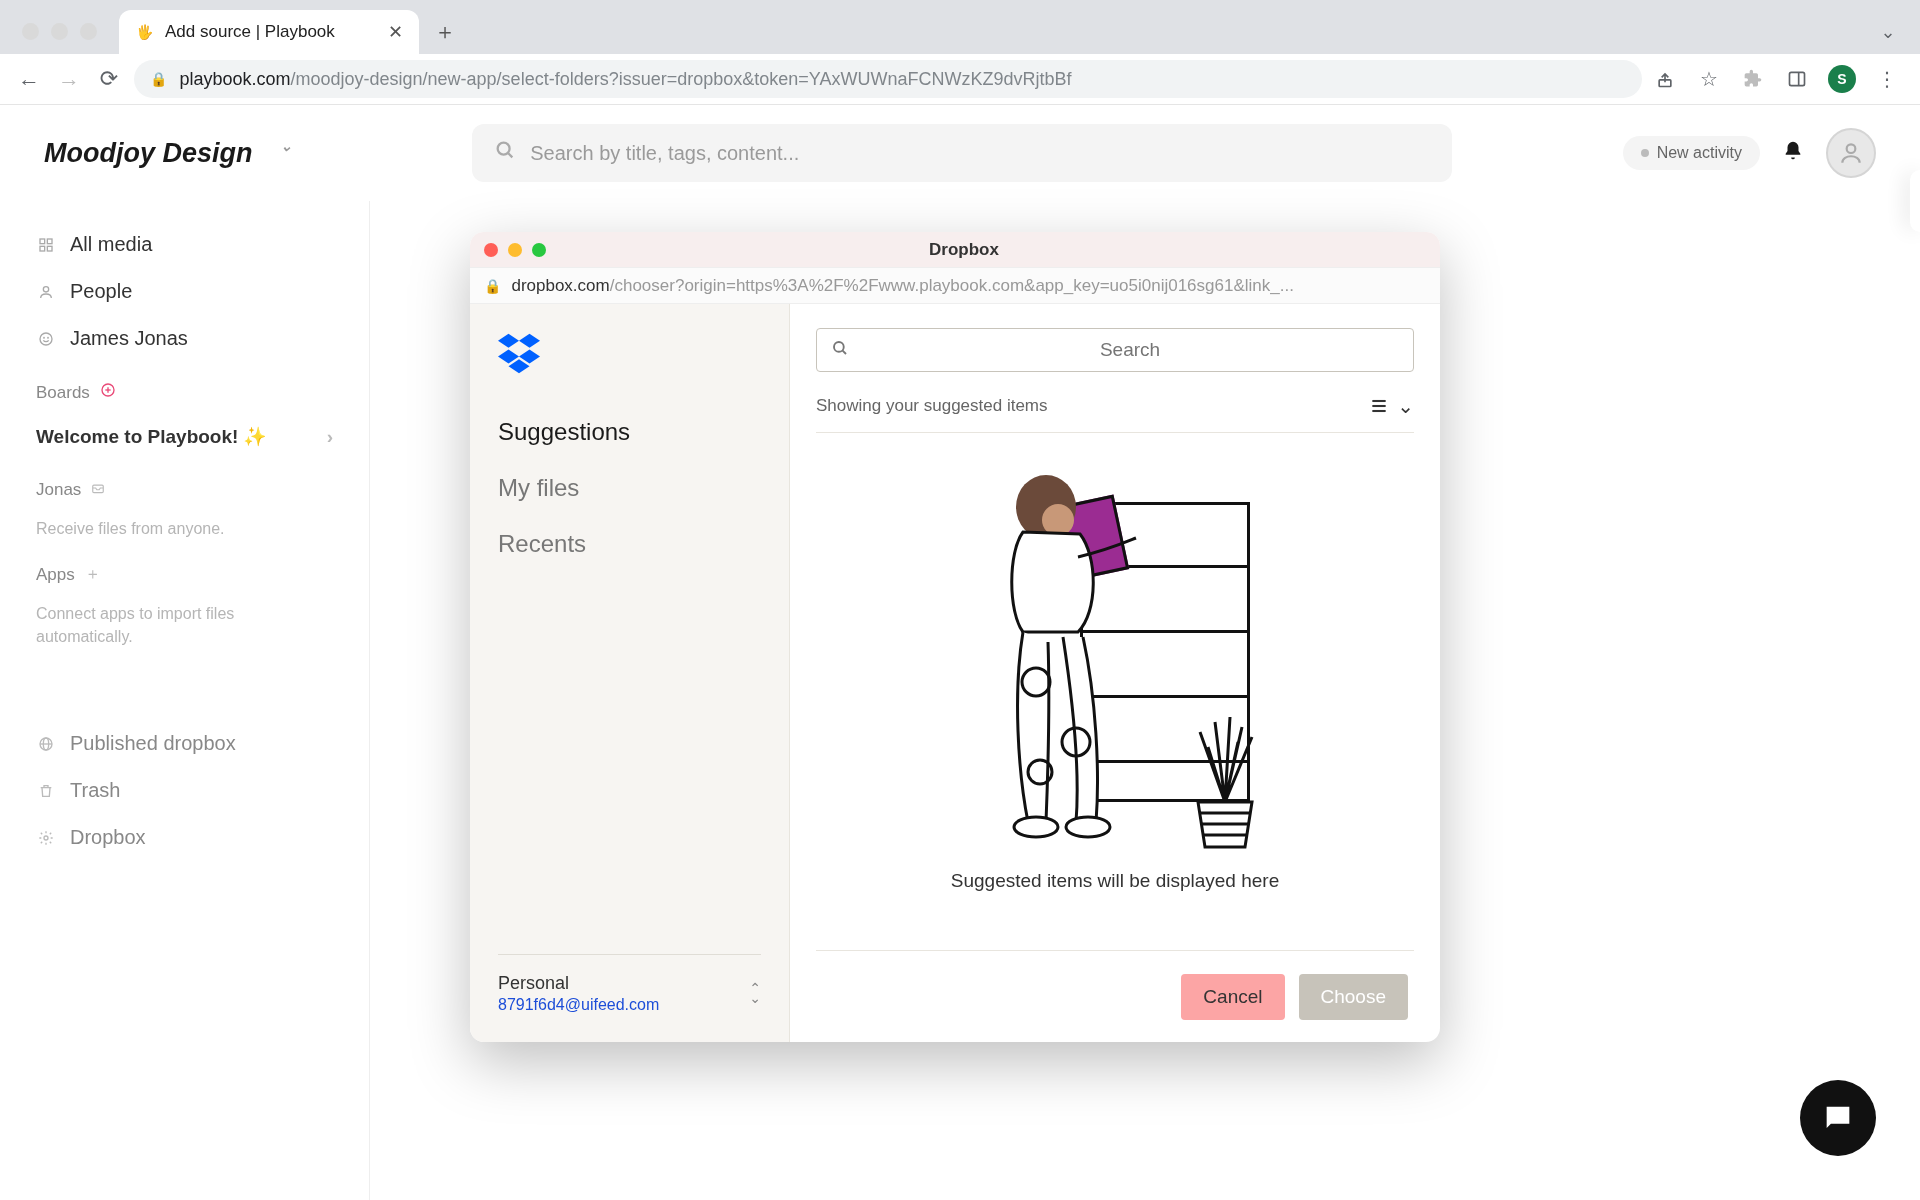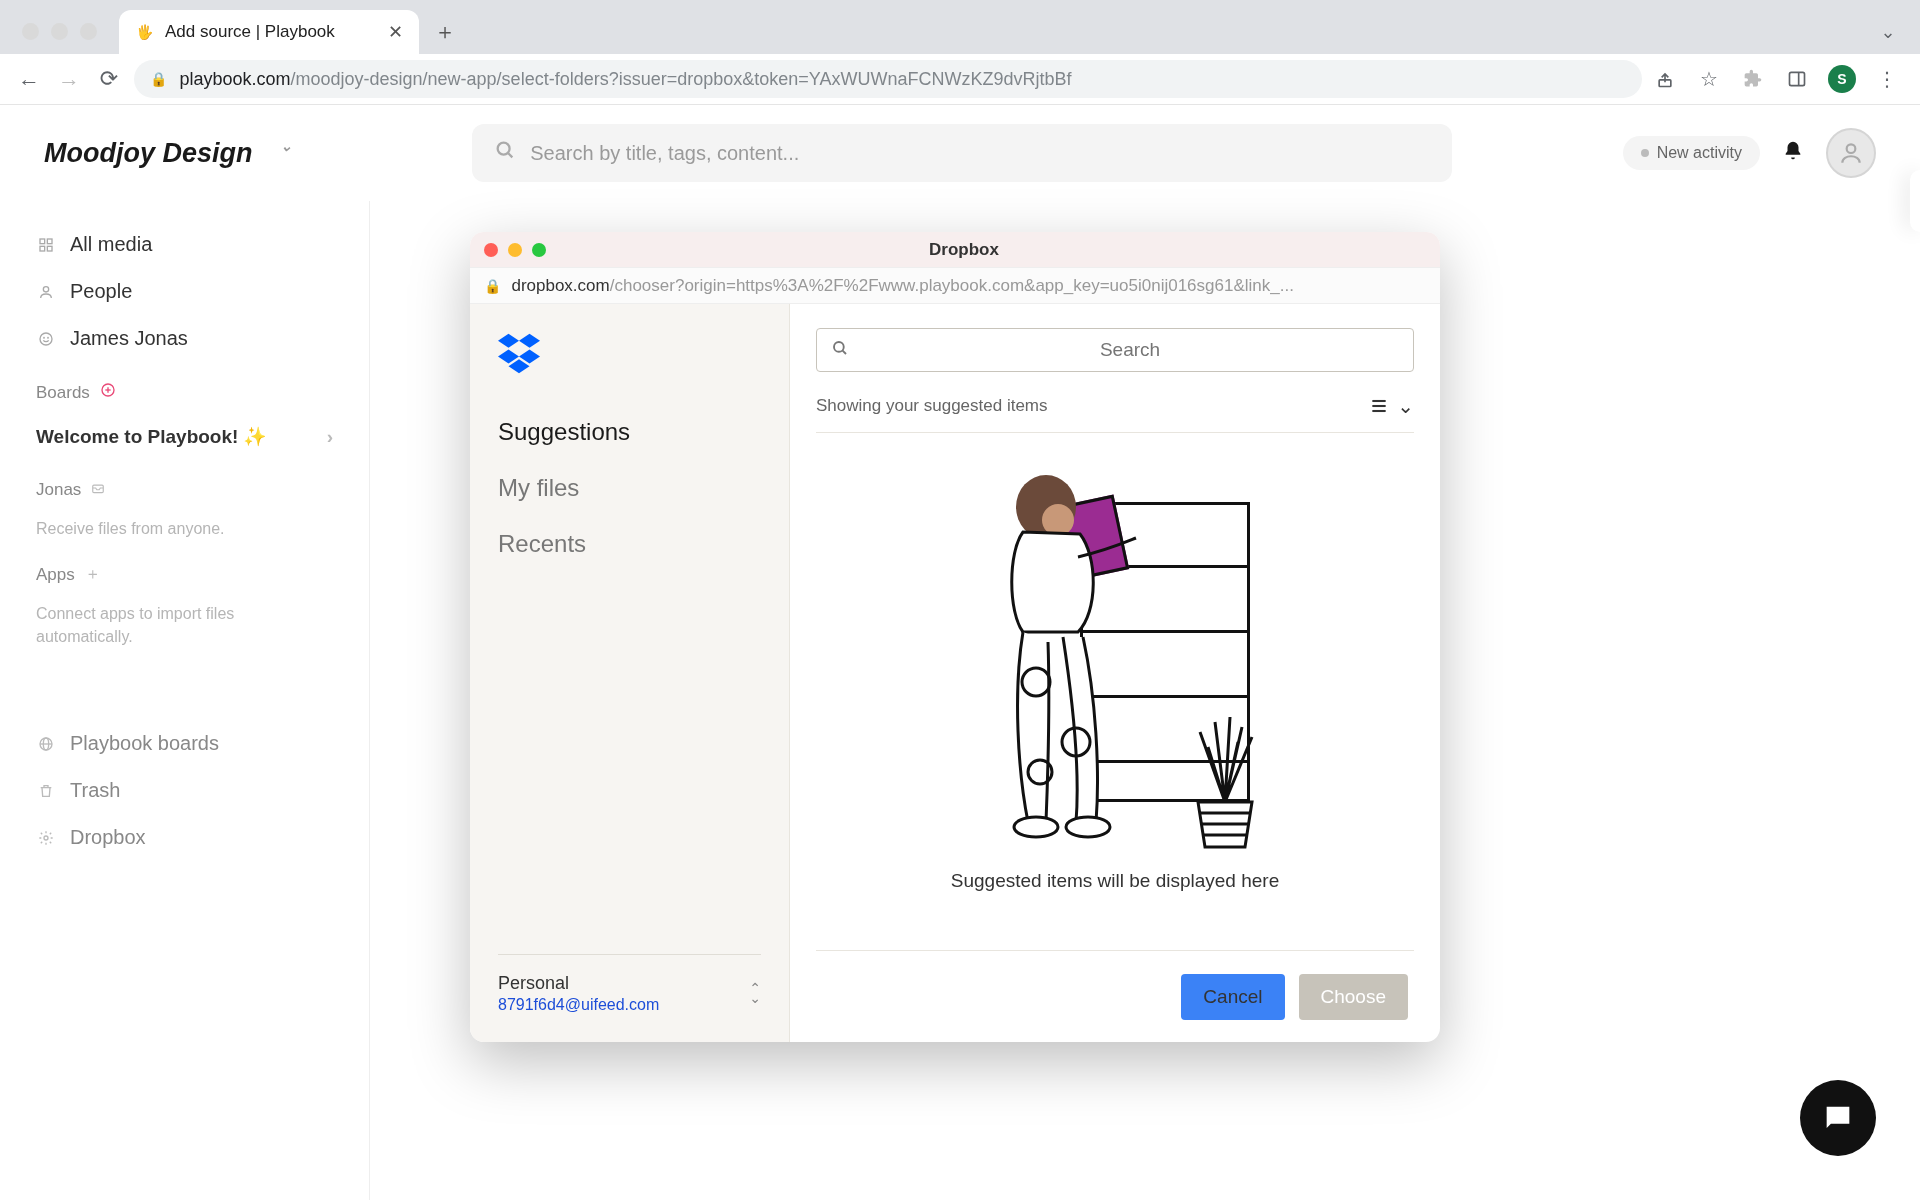--- a/index.html
+++ b/index.html
@@ -74,21 +74,21 @@
 .modal-main { flex: 1; display: flex; flex-direction: column; padding: 24px 26px 0 26px; }
 .m-search { height: 44px; border: 1px solid #c8c4bb; border-radius: 4px; display: flex; align-items: center; padding: 0 14px; gap: 12px; background: #fff;}
 .m-search input { border: none; font-size: 19px; outline: none; flex: 1; background: transparent; text-align: center;}
 .m-row { display: flex; align-items: center; justify-content: space-between; padding: 22px 0 14px 0; border-bottom: 1px solid #e8e5de; }
 .m-row-text { font-size: 17px; color: #666; }
 .m-sort { display:flex; align-items:center; gap: 8px; color: #333; font-size: 20px;}
 .m-empty { flex: 1; display: flex; flex-direction: column; align-items: center; justify-content: center; gap: 18px; padding-bottom: 20px;}
 .m-empty-text { font-size: 19px; color: #333; }
 .m-footer { height: 92px; border-top: 1px solid #e8e5de; display: flex; align-items: center; justify-content: flex-end; gap: 14px; padding: 0 6px;}
 .m-btn { padding: 12px 22px; font-size: 19px; border-radius: 4px; border: none; }
-.m-btn.cancel { background: #3b82f6; color: #333; }
+.m-btn.cancel { background: #fca5a5; color: #333; }
 .m-btn.choose { background: #c7c3ba; color: #fff; }
 
 
 .illus { width: 310px; height: 380px; position: relative; }
 .shelf { position: absolute; right: 20px; top: 30px; width: 170px; height: 300px; border: 3px solid #111; background: #fff;}
 .shelf-line { position: absolute; left: -3px; right: -3px; height: 3px; background: #111; }
 .book { position: absolute; right: 148px; top: 28px; width: 60px; height: 76px; background: #9b2c92; border: 3px solid #111; transform: rotate(-12deg); }
 .person { position: absolute; left: 8px; top: 0; width: 170px; height: 370px; }
 .plant { position: absolute; right: 0px; bottom: 0px; width: 90px; height: 140px; }
 
@@ -256,21 +256,21 @@
     <div style="height:60px;"></div>
 
     <div class="side-item dim">
       <span class="side-icon">
         <svg width="16" height="16" viewBox="0 0 24 24" fill="none" stroke="#bbb" stroke-width="2">
             <circle cx="12" cy="12" r="9"></circle>
             <ellipse cx="12" cy="12" rx="4" ry="9"></ellipse>
             <line x1="3" y1="12" x2="21" y2="12"></line>
           </svg>
       </span>
-      <span>Playbook boards</span>
+      <span>Published dropbox</span>
     </div>
     <div class="side-item dim">
       <span class="side-icon">
         <svg width="16" height="16" viewBox="0 0 24 24" fill="none" stroke="#bbb" stroke-width="2">
             <path d="M4 7h16M9 7V4h6v3M6 7l1 13h10l1-13"></path>
           </svg>
       </span>
       <span>Trash</span>
     </div>
     <div class="side-item dim">

